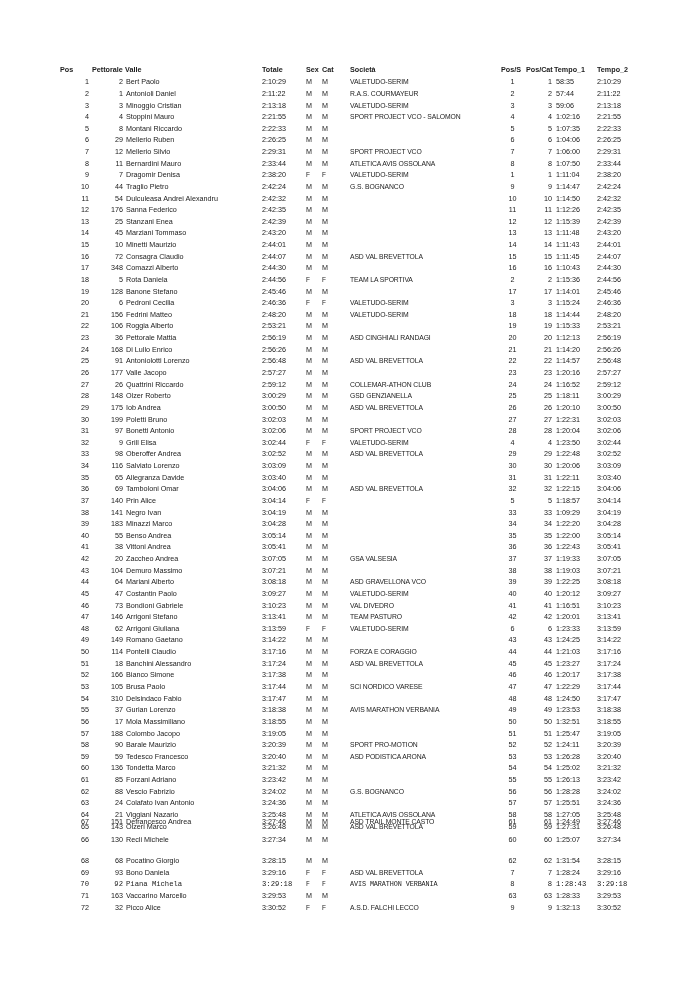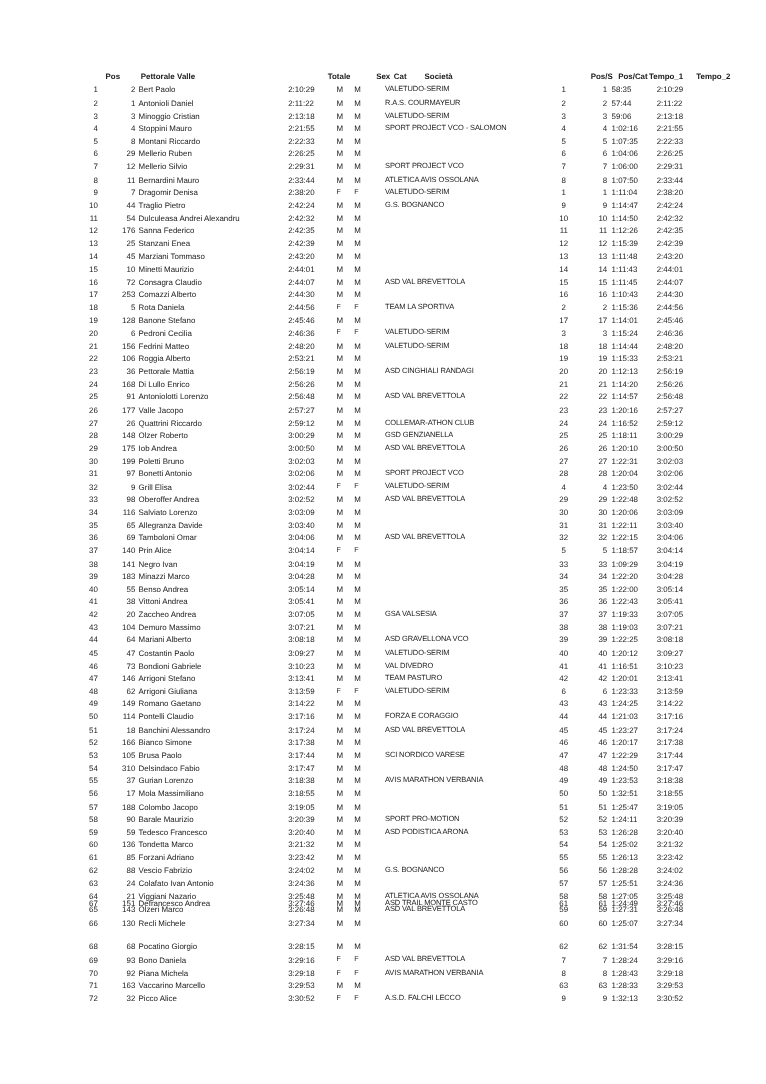--- a/index.html
+++ b/index.html
@@ -1,21 +1,21 @@
 <!DOCTYPE html>
 <html><head>
 <meta charset="utf-8">
 <style>
   html, body { margin:0; padding:0; background:#ffffff; }
   body { width:696px; height:985px; position:relative; overflow:hidden;
          font-family:"Liberation Sans", sans-serif; color:#1a1a1a; }
   .page { position:absolute; left:0; top:0; width:696px; height:985px; }
   .row { position:absolute; left:0; width:696px; height:11.6px; font-size:7.2px; line-height:11.6px; white-space:nowrap; }
   .row span { position:absolute; top:0; }
-  .hdr span { font-weight:bold;margin-left:36px; }
+  .hdr span { font-weight:bold; }
   .c-pos { left:55px; width:34px; text-align:right; }
   .hdr .c-pos { left:60px; width:auto; text-align:left; }
   .c-bib { left:92px; width:31px; text-align:right; }
   .hdr .c-bib { left:92px; width:auto; text-align:left; }
   .c-name { left:126px; }
   .hdr .c-name { left:125px; }
   .c-tot { left:262px; }
   .c-sex { left:306px; }
   .c-cat { left:322px; }
   .c-soc { left:350px; }
@@ -251,21 +251,21 @@
         <span class="c-sex">M</span>
         <span class="c-cat">M</span>
         <span class="c-soc soc">ASD VAL BREVETTOLA</span>
         <span class="c-pss">15</span>
         <span class="c-pcat">15</span>
         <span class="c-t1">1:11:45</span>
         <span class="c-t2">2:44:07</span>
       </div>
       <div class="row" style="top: 262.3px;">
         <span class="c-pos">17</span>
-        <span class="c-bib">253</span>
+        <span class="c-bib">348</span>
         <span class="c-name">Comazzi Alberto</span>
         <span class="c-tot">2:44:30</span>
         <span class="c-sex">M</span>
         <span class="c-cat">M</span>
         <span class="c-soc soc"></span>
         <span class="c-pss">16</span>
         <span class="c-pcat">16</span>
         <span class="c-t1">1:10:43</span>
         <span class="c-t2">2:44:30</span>
       </div>
@@ -938,21 +938,21 @@
         <span class="c-name">Bono Daniela</span>
         <span class="c-tot">3:29:16</span>
         <span class="c-sex fem">F</span>
         <span class="c-cat fem">F</span>
         <span class="c-soc soc">ASD VAL BREVETTOLA</span>
         <span class="c-pss">7</span>
         <span class="c-pcat">7</span>
         <span class="c-t1">1:28:24</span>
         <span class="c-t2">3:29:16</span>
       </div>
-      <div class="row" style="top: 878.7px;">
+      <div class="row" style="top: 878.7px; font-family: Liberation Mono, monospace;">
         <span class="c-pos">70</span>
         <span class="c-bib">92</span>
         <span class="c-name">Piana Michela</span>
         <span class="c-tot">3:29:18</span>
         <span class="c-sex fem">F</span>
         <span class="c-cat fem">F</span>
         <span class="c-soc soc">AVIS MARATHON VERBANIA</span>
         <span class="c-pss">8</span>
         <span class="c-pcat">8</span>
         <span class="c-t1">1:28:43</span>

